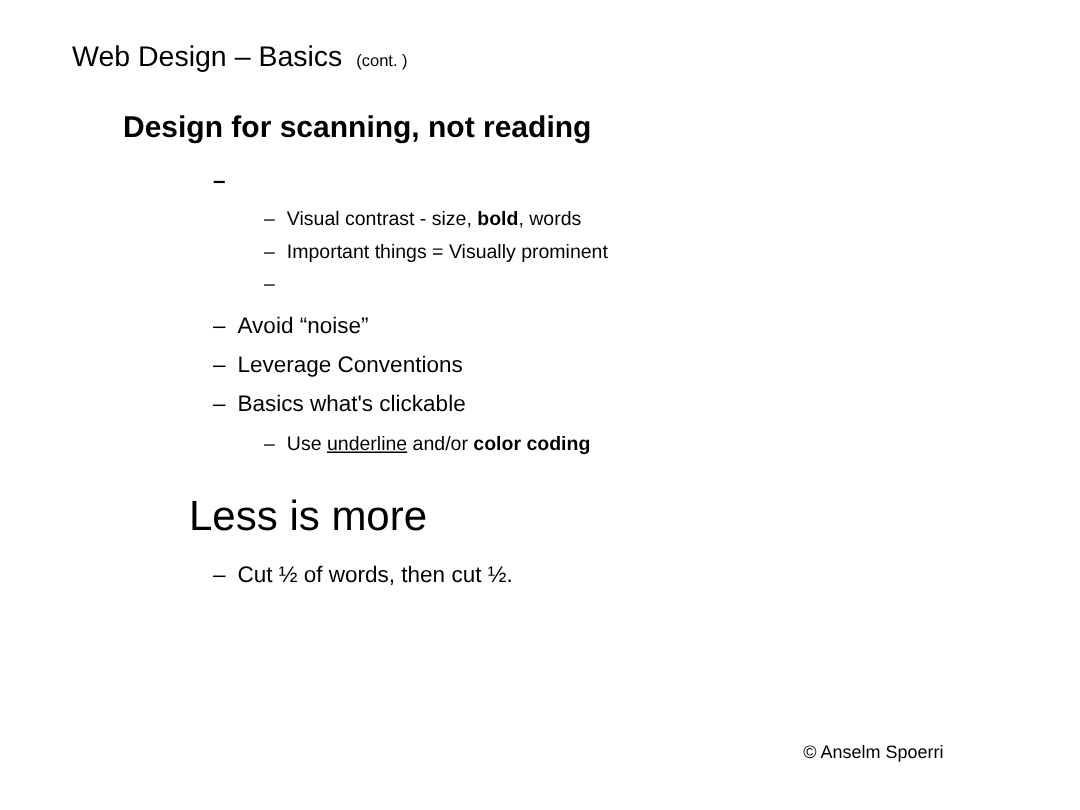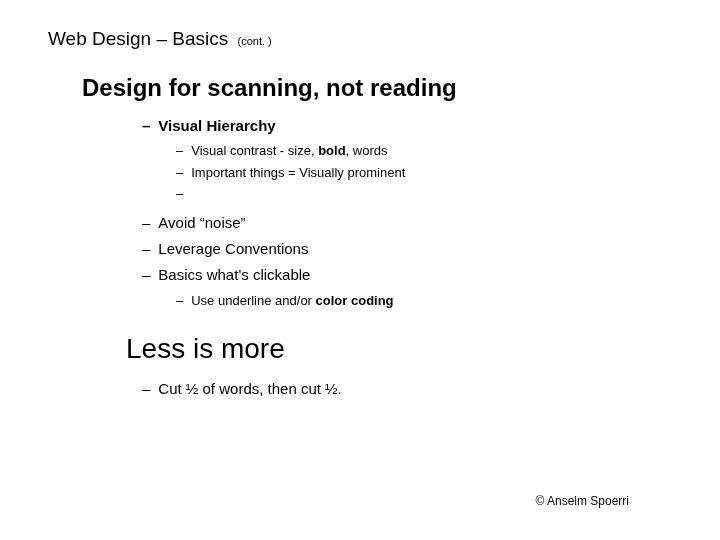--- a/index.html
+++ b/index.html
@@ -21,21 +21,21 @@
   .header {
     font-size: 19px;
     font-weight: 400;
     margin: 0 0 24px 0;
   }
   .header-cont {
     font-size: 11px;
     margin-left: 4px;
   }
   .section-title {
-    font-size: 24px;
+    font-size: 20px;
     font-weight: bold;
     margin: 0 0 14px 34px;
   }
   .row {
     display: flex;
     align-items: flex-start;
     line-height: 1.35;
   }
   .dash {
     flex: 0 0 auto;
@@ -47,21 +47,21 @@
     font-size: 15px;
     margin-bottom: 6px;
   }
   
   .l2 {
     margin-left: 128px;
     font-size: 13px;
     margin-bottom: 4px;
   }
   .bold { font-weight: bold; }
-  .underline { }
+  .underline { text-decoration: underline; }
   .sp-above-sm { margin-top: 6px; }
   .sp-above-md { margin-top: 10px; }
   .sec2 {
     font-size: 28px;
     font-weight: normal;
     margin: 24px 0 14px 78px;
   }
   .footer {
     position: absolute;
     right: 40px;
@@ -76,21 +76,20 @@
 
   <div class="header">
     <span>Web Design – Basics</span>
     <span class="header-cont">(cont. )</span>
   </div>
 
   <div class="section-title">Design for scanning, not reading</div>
 
   <div class="row l1 bold">
     <span class="dash">–</span>
-    <span>Visual Hierarchy</span>
   </div>
 
   <div class="row l2">
     <span class="dash">–</span>
     <span>
       <span>Visual contrast - size, </span><span class="bold">bold</span><span>, words</span>
     </span>
   </div>
 
   <div class="row l2">

